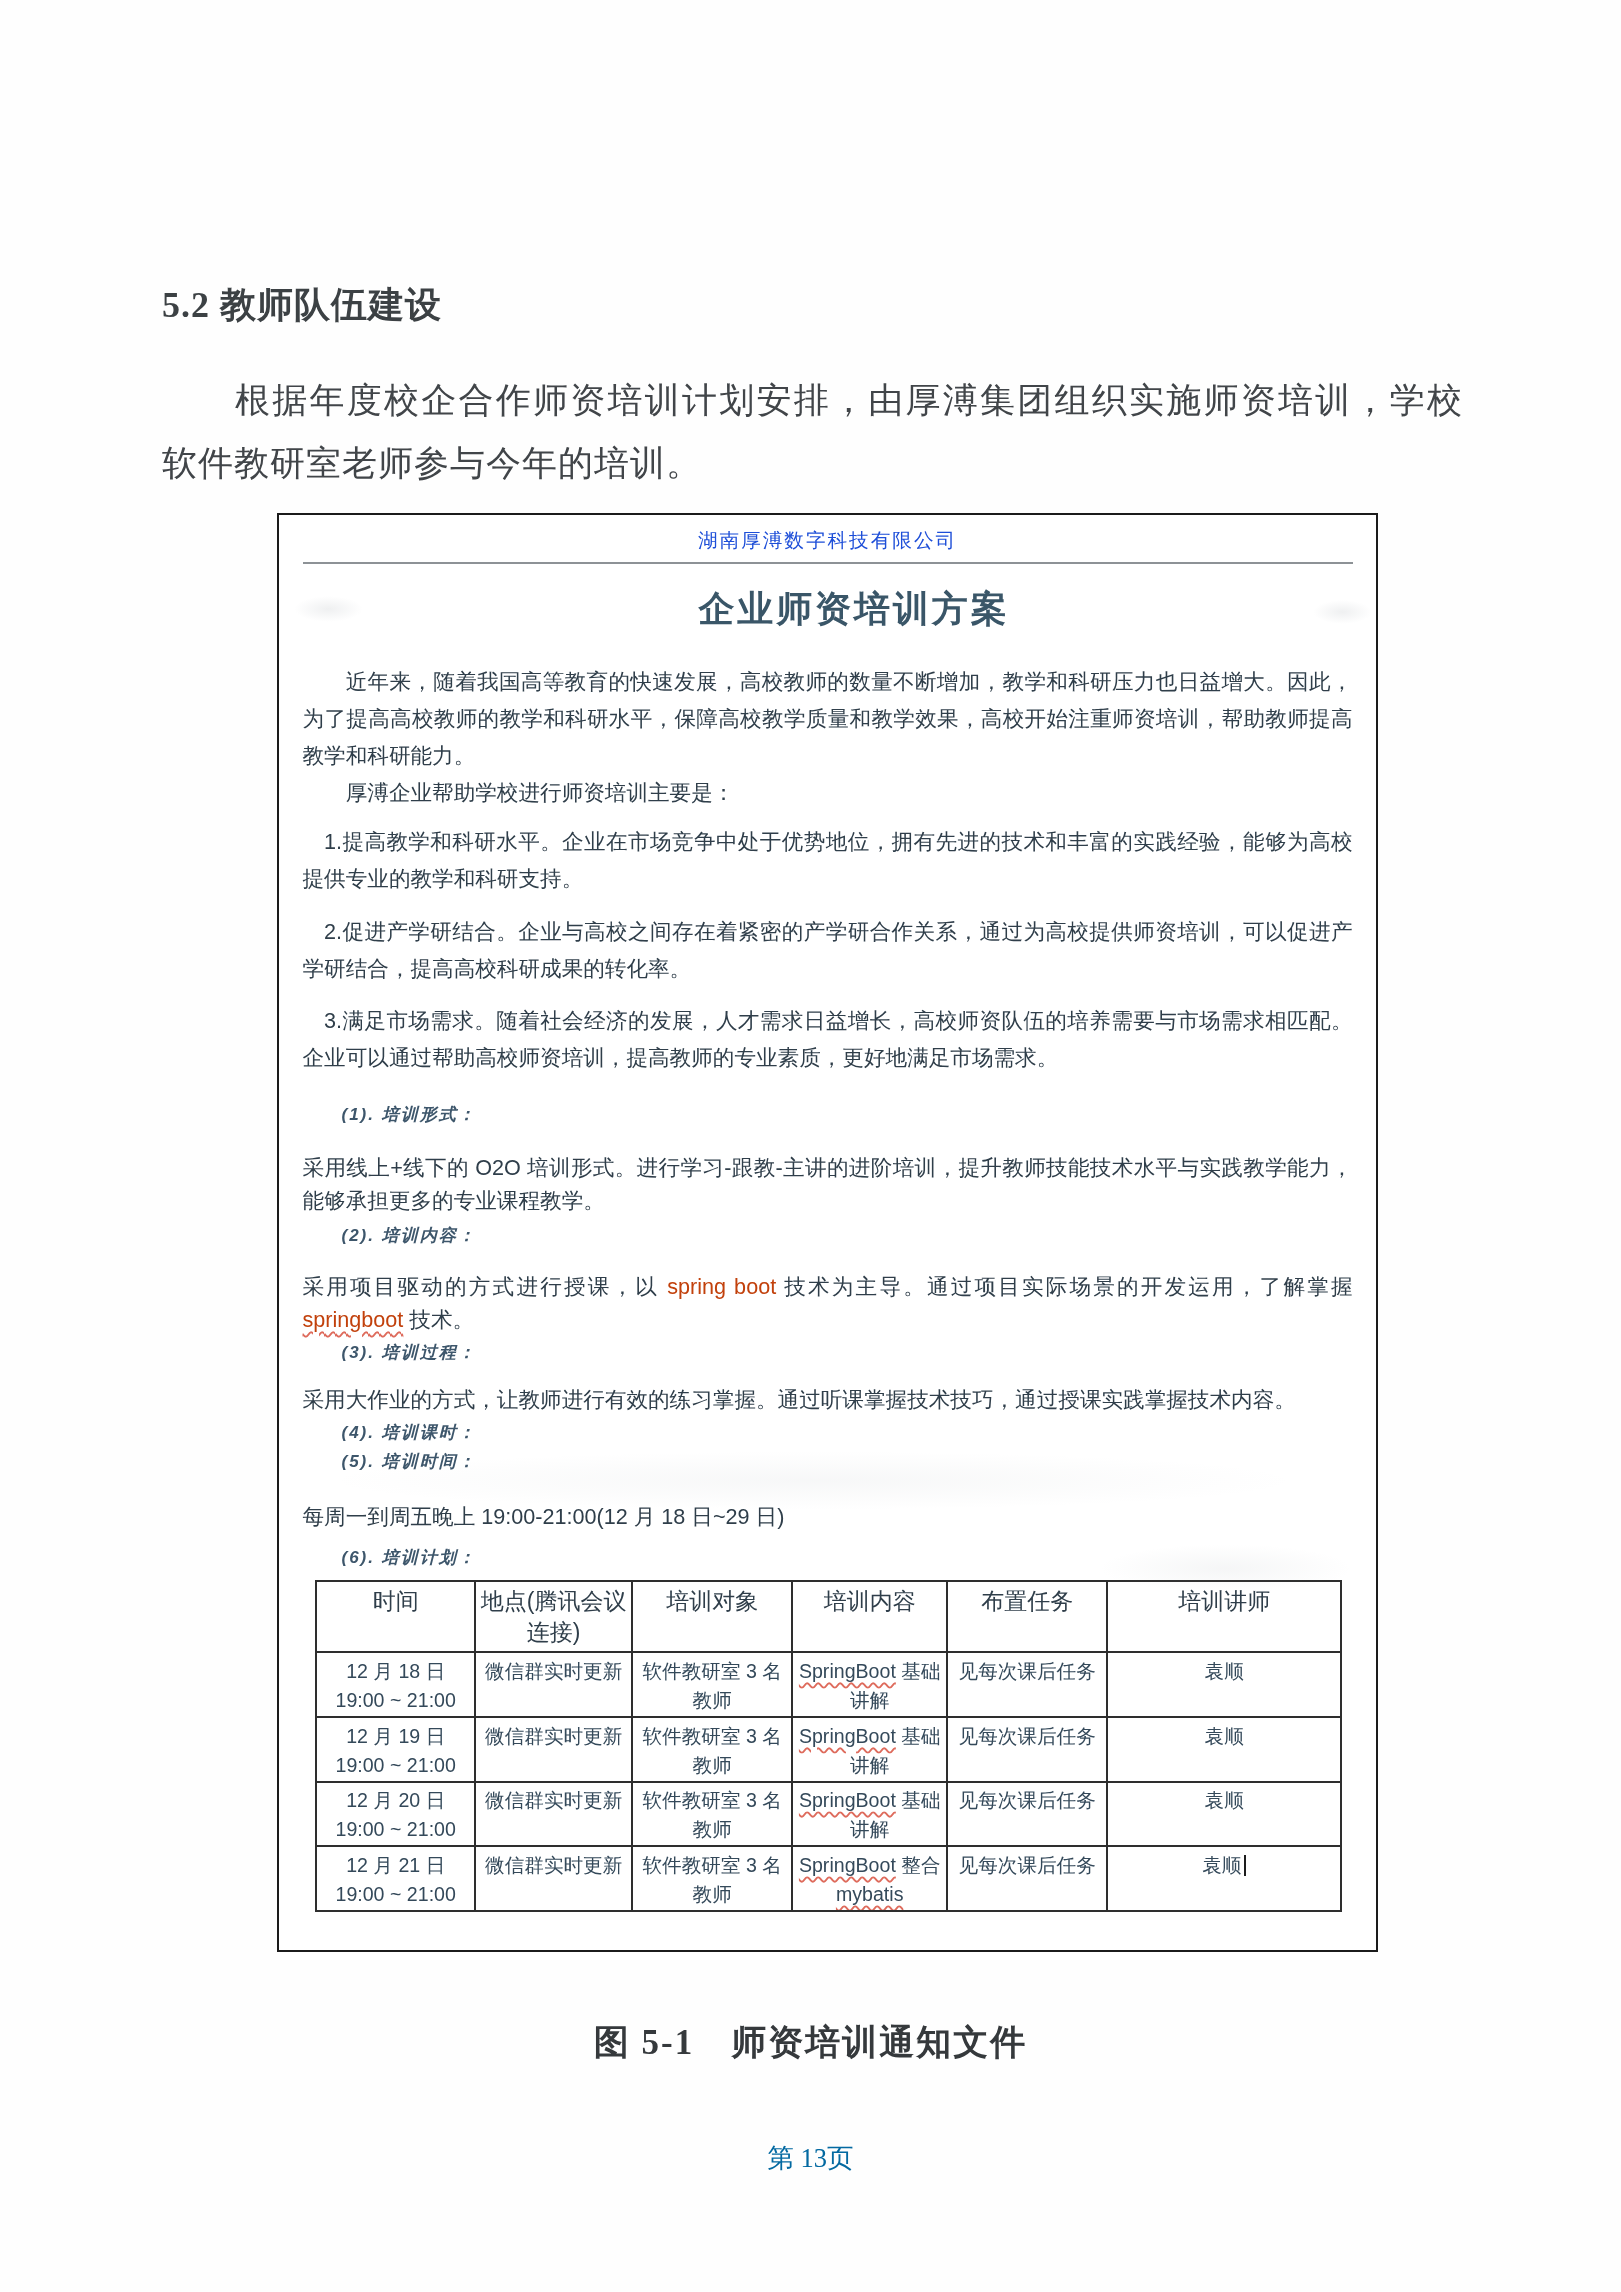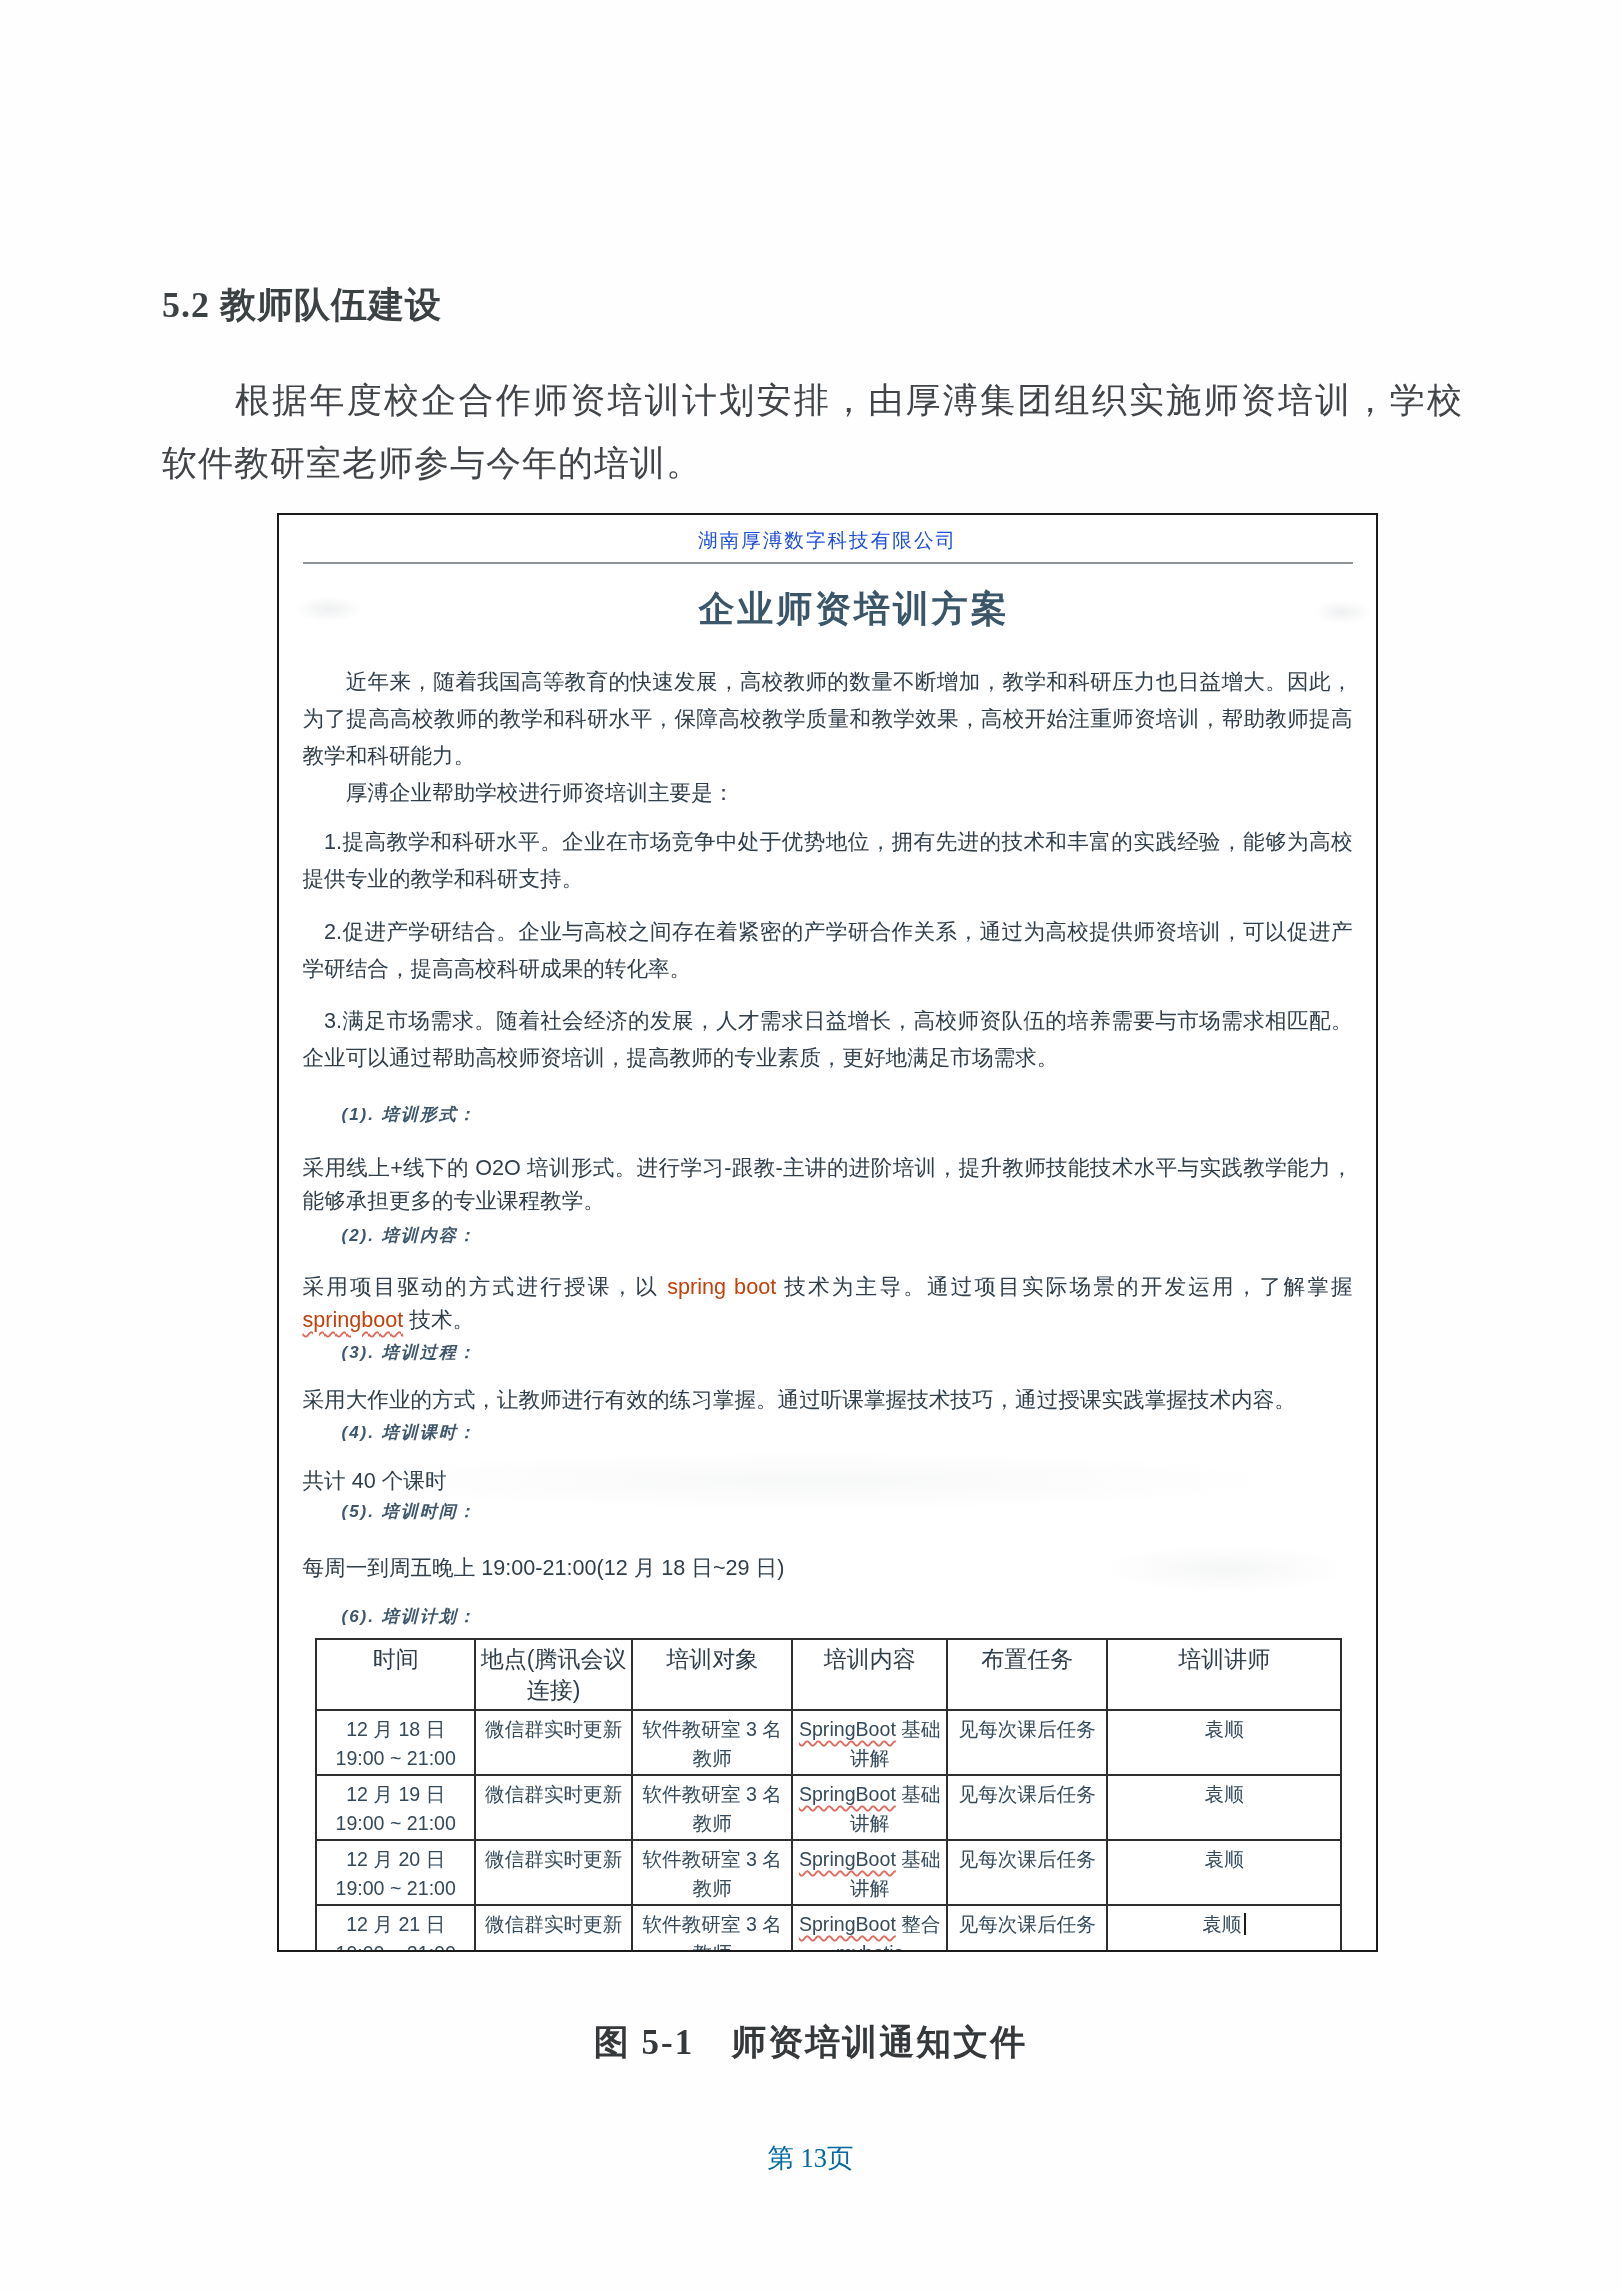--- a/index.html
+++ b/index.html
@@ -71,21 +71,21 @@
   .sh1{margin-top:23.5px;}
   .sb1{margin-top:22.5px;}
   .sh2{margin-top:3.9px;}
   .sb2{margin-top:19.6px;}
   .sh3{margin-top:2px;}
   .sb3{margin-top:15.7px;}
   .sh4{margin-top:2px;}
   .sb4{margin-top:17.6px;}
   .sh5{margin-top:0px;}
   .sb5{margin-top:24.5px;}
-  .sh6{margin-top:18px;}
+  .sh6{margin-top:10px;}
   .accent{color:#c2410c;}
   .squiggle{
     text-decoration-line:underline;
     text-decoration-style:wavy;
     text-decoration-color:#de6b5c;
     text-decoration-thickness:1.5px;
     text-underline-offset:3.9px;
   }
   
   table.plan{
@@ -142,21 +142,20 @@
     <div class="sec-h sh1">(1). 培训形式：</div>
     <div class="sec-b sb1"><span>采用线上+线下的 O2O 培训形式。进行学习-跟教-主讲的进阶培训，提升教师技能技术水平与实践教学能力，能够承担更多的专业课程教学。</span></div>
 
     <div class="sec-h sh2">(2). 培训内容：</div>
     <div class="sec-b sb2"><span>采用项目驱动的方式进行授课，以 </span><span class="accent">spring boot</span><span> 技术为主导。通过项目实际场景的开发运用，了解掌握 </span><span class="accent squiggle">springboot</span><span> 技术。</span></div>
 
     <div class="sec-h sh3">(3). 培训过程：</div>
     <div class="sec-b sb3"><span>采用大作业的方式，让教师进行有效的练习掌握。通过听课掌握技术技巧，通过授课实践掌握技术内容。</span></div>
 
     <div class="sec-h sh4">(4). 培训课时：</div>
-    <div class="sec-b sb4"><span>共计 40 个课时</span></div>
 
     <div class="sec-h sh5">(5). 培训时间：</div>
     <div class="sec-b sb5"><span>每周一到周五晚上 19:00-21:00(12 月 18 日~29 日)</span></div>
 
     <div class="sec-h sh6">(6). 培训计划：</div>
 
     <table class="plan">
       <colgroup>
         <col style="width:159px">
           <col style="width:157px">

